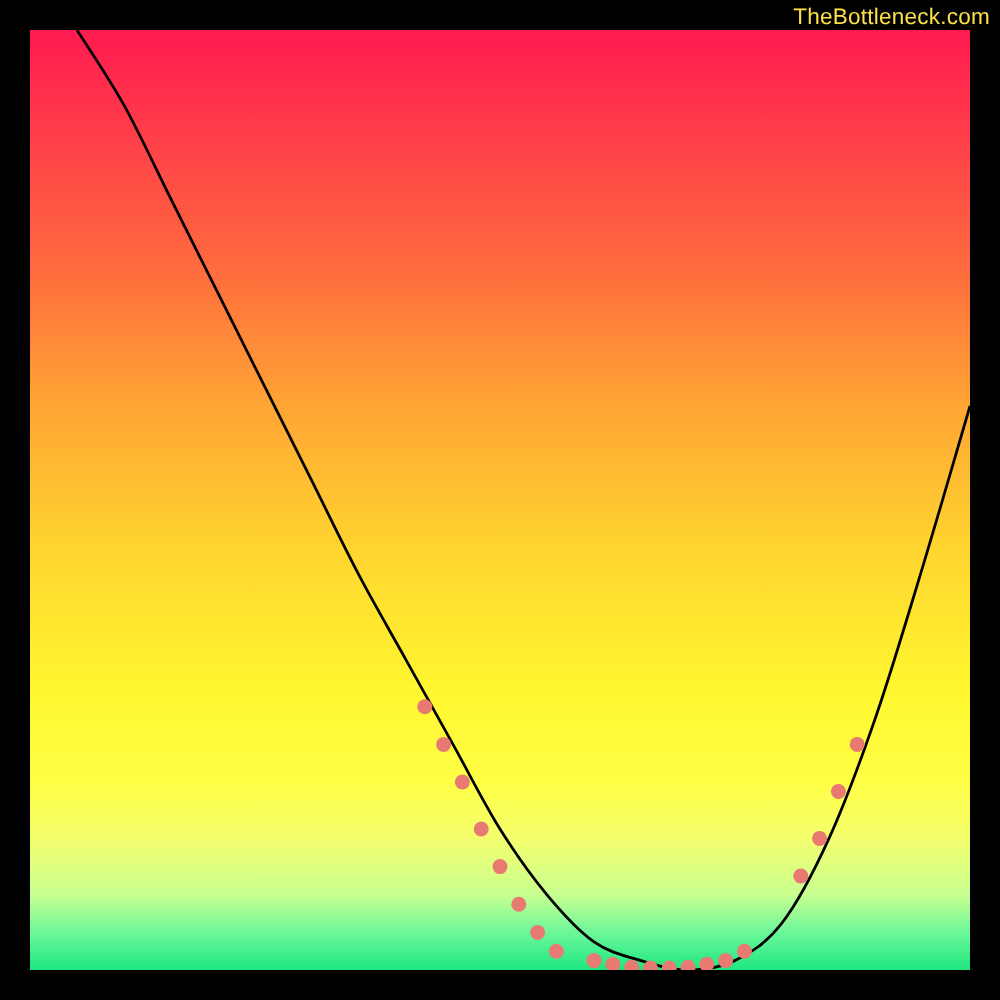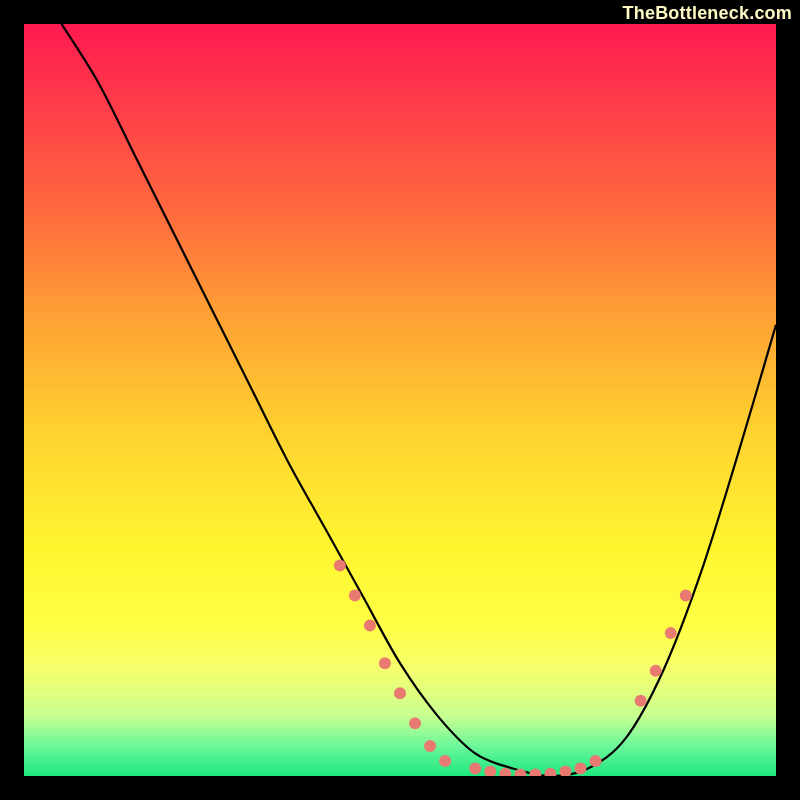--- a/index.html
+++ b/index.html
@@ -28,23 +28,23 @@
       #f4ff6e 86%,
       #c8ff90 92%,
       #6cf79a 96%,
       #1ee77f 100%
     );
   }
   .watermark {
     position: absolute;
     top: 3px;
     right: 8px;
-    color: #fef9c3;
+    color: #fde047;
     font-size: 18px;
-    font-weight: 700;
+    font-weight: 400;
     letter-spacing: 0.2px;
     user-select: none;
   }
   svg.curve {
     position: absolute;
     left: 0;
     top: 0;
     width: 752px;
     height: 752px;
   }

